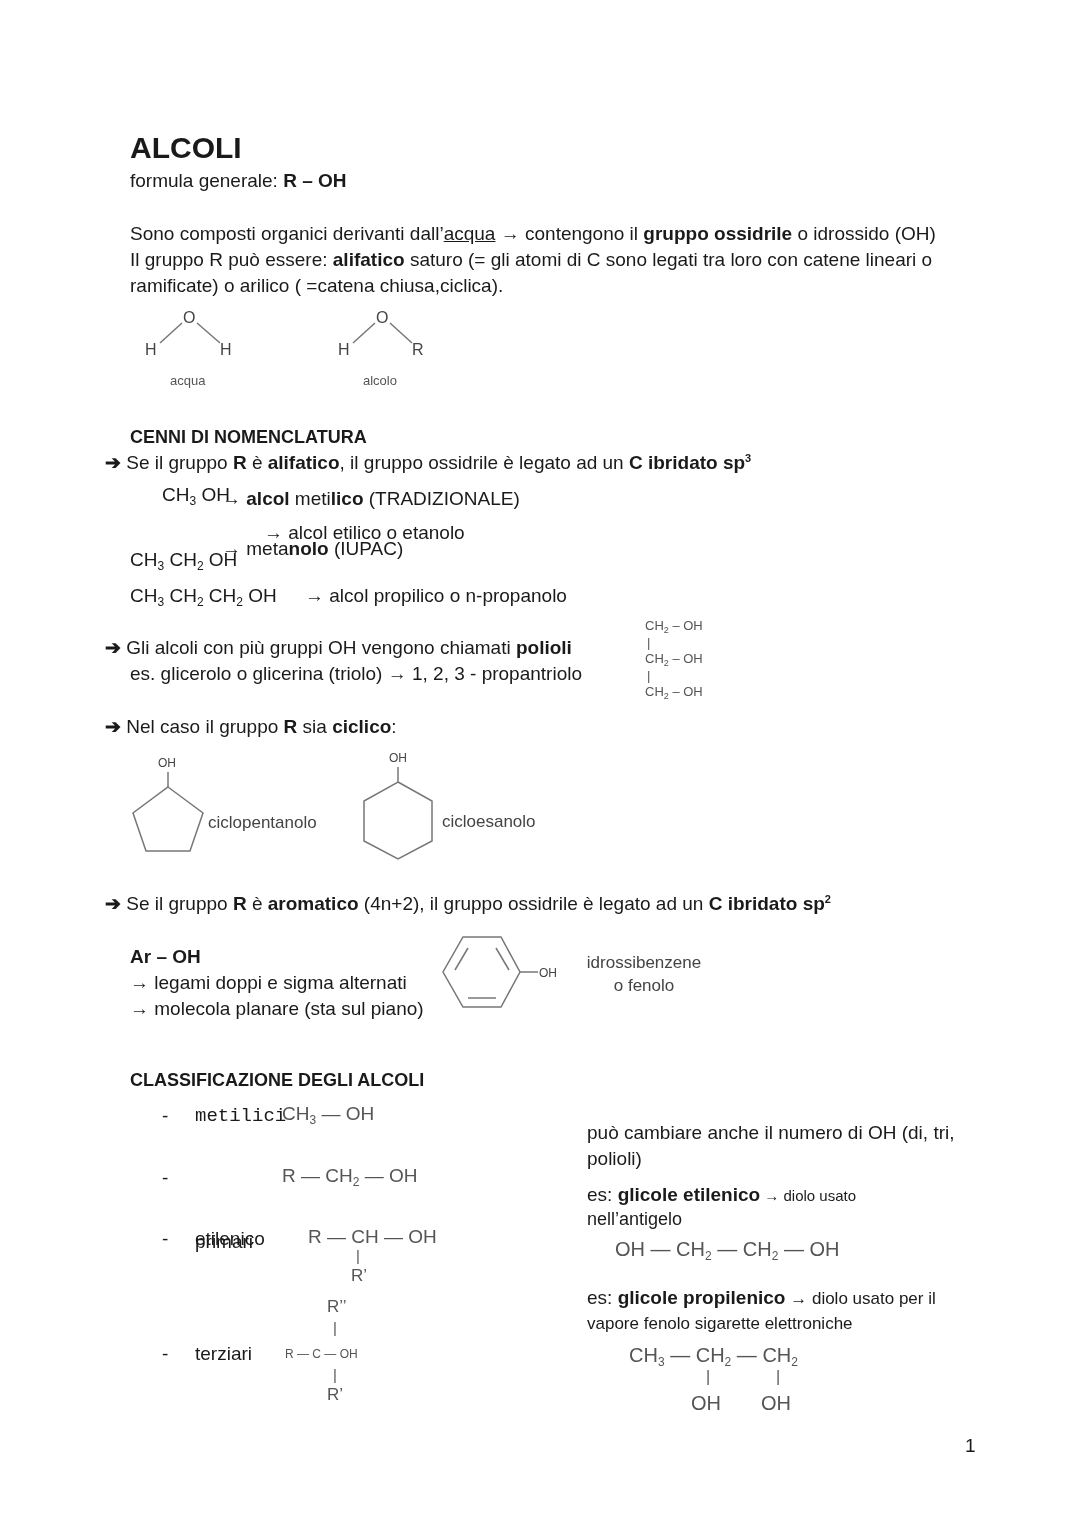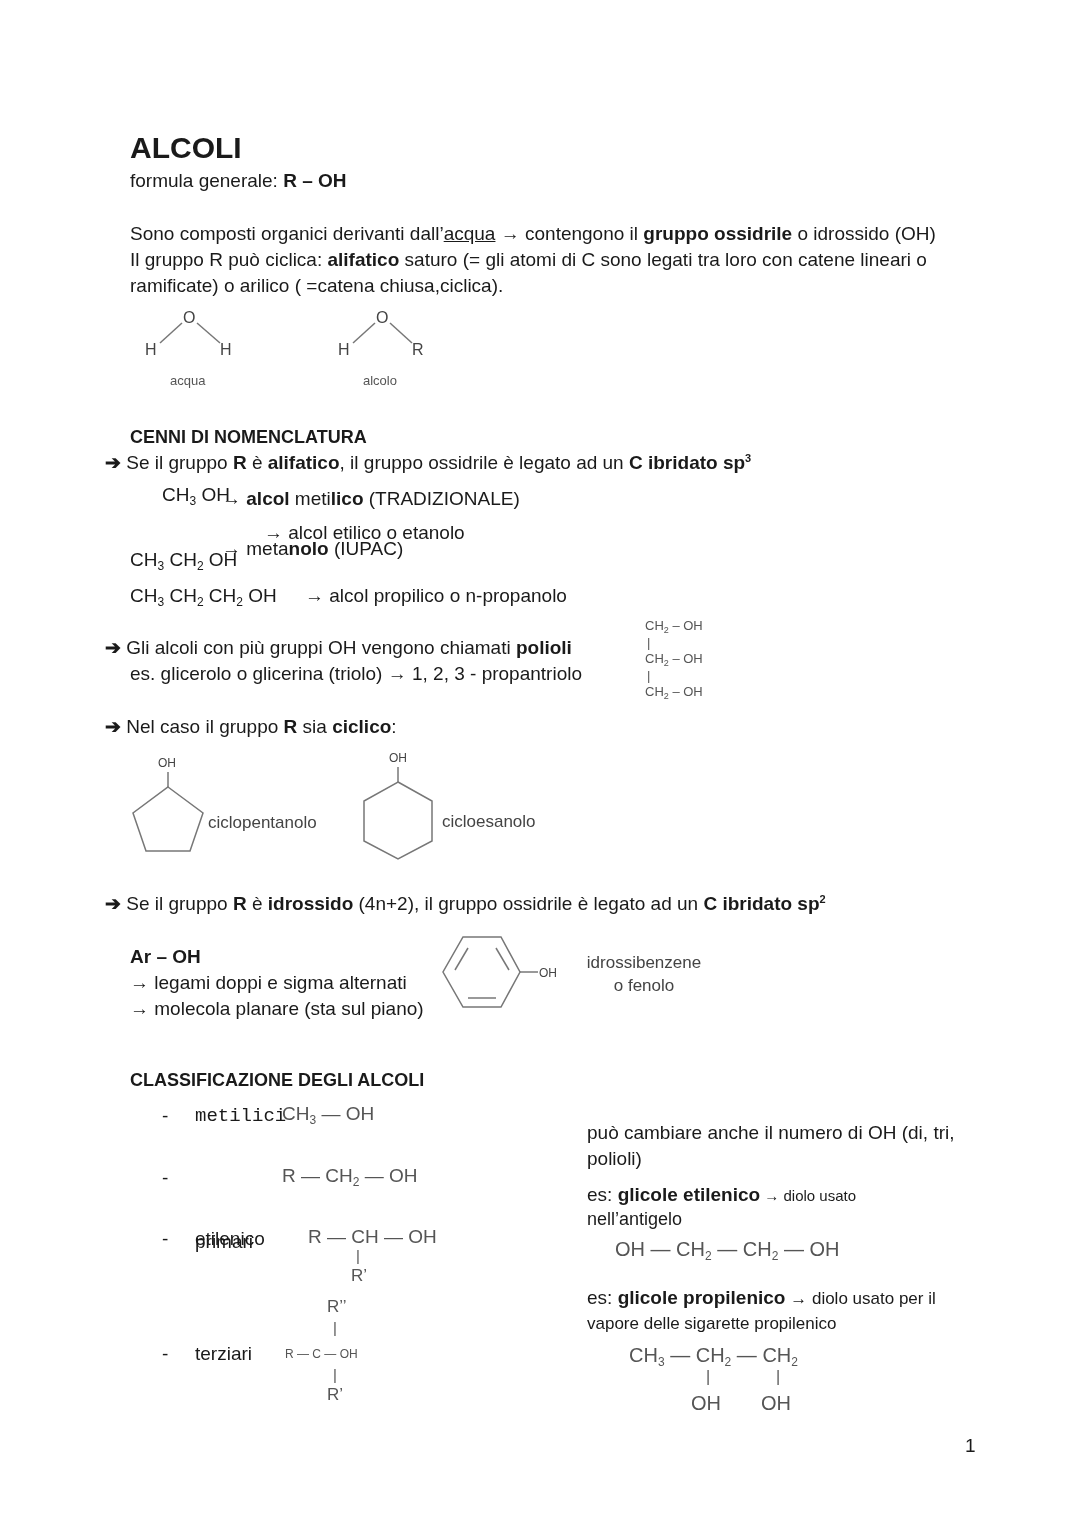--- a/index.html
+++ b/index.html
@@ -21,21 +21,21 @@
 <div class="abs" style="left:130px; top:130px; font-size:30px; font-weight:bold; line-height:36px;">ALCOLI</div>
 <div class="abs txt" style="left:130px; top:168px;">
   <span>formula generale:</span>
   <b>R – OH</b>
 </div>
 
 <div class="abs txt" style="left:130px; top:221px;">
   <span>Sono composti organici derivanti dall’</span><span class="u">acqua</span><span> → contengono il </span><b>gruppo ossidrile</b><span> o idrossido (OH)</span>
 </div>
 <div class="abs txt" style="left:130px; top:247px;">
-  <span>Il gruppo R può ciclica: </span><b>alifatico</b><span> saturo (= gli atomi di C sono legati tra loro con catene lineari o</span>
+  <span>Il gruppo R può essere: </span><b>alifatico</b><span> saturo (= gli atomi di C sono legati tra loro con catene lineari o</span>
 </div>
 <div class="abs txt" style="left:130px; top:273px;">ramificate) o arilico ( =catena chiusa,ciclica).</div>
 
 <svg class="abs" style="left:140px; top:305px;" width="320" height="90">
   <g stroke="#777" stroke-width="1.5" fill="none">
     <line x1="20" y1="38" x2="42" y2="18"></line>
     <line x1="57" y1="18" x2="80" y2="38"></line>
     <line x1="213" y1="38" x2="235" y2="18"></line>
     <line x1="250" y1="18" x2="272" y2="38"></line>
   </g>
@@ -113,21 +113,21 @@
     <text x="269" y="17">OH</text>
   </g>
   <g fill="#444" font-size="17">
     <text x="88" y="83">ciclopentanolo</text>
     <text x="322" y="82">cicloesanolo</text>
   </g>
 </svg>
 
 <div class="abs txt" style="left:105px; top:891px;">
   <span class="arrow-bullet">➔</span>
-  <span>Se il gruppo </span><b>R</b><span> è </span><b>idrossido</b><span> (4n+2), il gruppo ossidrile è legato ad un </span><b>C ibridato sp</b><sup>2</sup>
+  <span>Se il gruppo </span><b>R</b><span> è </span><b>aromatico</b><span> (4n+2), il gruppo ossidrile è legato ad un </span><b>C ibridato sp</b><sup>2</sup>
 </div>
 
 <div class="abs txt b" style="left:130px; top:944px;">Ar – OH</div>
 <div class="abs txt" style="left:130px; top:970px;">→ legami doppi e sigma alternati</div>
 <div class="abs txt" style="left:130px; top:996px;">→ molecola planare (sta sul piano)</div>
 
 <svg class="abs" style="left:438px; top:932px;" width="140" height="80">
   <g stroke="#777" stroke-width="1.5" fill="none">
     <polygon points="25,5 63,5 82,40 63,75 25,75 5,40"></polygon>
     <line x1="30" y1="16" x2="17" y2="38"></line>
@@ -177,21 +177,21 @@
   <span>es: </span><b>glicole etilenico</b><span style="font-size:15px;"> → diolo usato</span>
 </div>
 <div class="abs" style="left:587px; top:1208px; font-size:18px; line-height:22px;">nell’antigelo</div>
 <div class="abs chem" style="left:615px; top:1236px; font-size:20px; line-height:26px;">
   <span>OH — CH</span><sub>2</sub><span> — CH</span><sub>2</sub><span> — OH</span>
 </div>
 
 <div class="abs txt" style="left:587px; top:1285px;">
   <span>es: </span><b>glicole propilenico</b><span style="font-size:17px;"> → diolo usato per il</span>
 </div>
-<div class="abs" style="left:587px; top:1313px; font-size:17px; line-height:22px;">vapore delle sigarette propilenico</div>
+<div class="abs" style="left:587px; top:1313px; font-size:17px; line-height:22px;">vapore fenolo sigarette elettroniche</div>
 <div class="abs chem" style="left:629px; top:1342px; font-size:20px; line-height:26px;">
   <span>CH</span><sub>3</sub><span> — CH</span><sub>2</sub><span> — CH</span><sub>2</sub>
 </div>
 <div class="abs chem" style="left:706px; top:1368px; font-size:16px; line-height:18px;">|</div>
 <div class="abs chem" style="left:776px; top:1368px; font-size:16px; line-height:18px;">|</div>
 <div class="abs chem" style="left:691px; top:1390px; font-size:20px; line-height:26px;">OH</div>
 <div class="abs chem" style="left:761px; top:1390px; font-size:20px; line-height:26px;">OH</div>
 
 <div class="abs txt" style="left:965px; top:1433px;">1</div>
 

